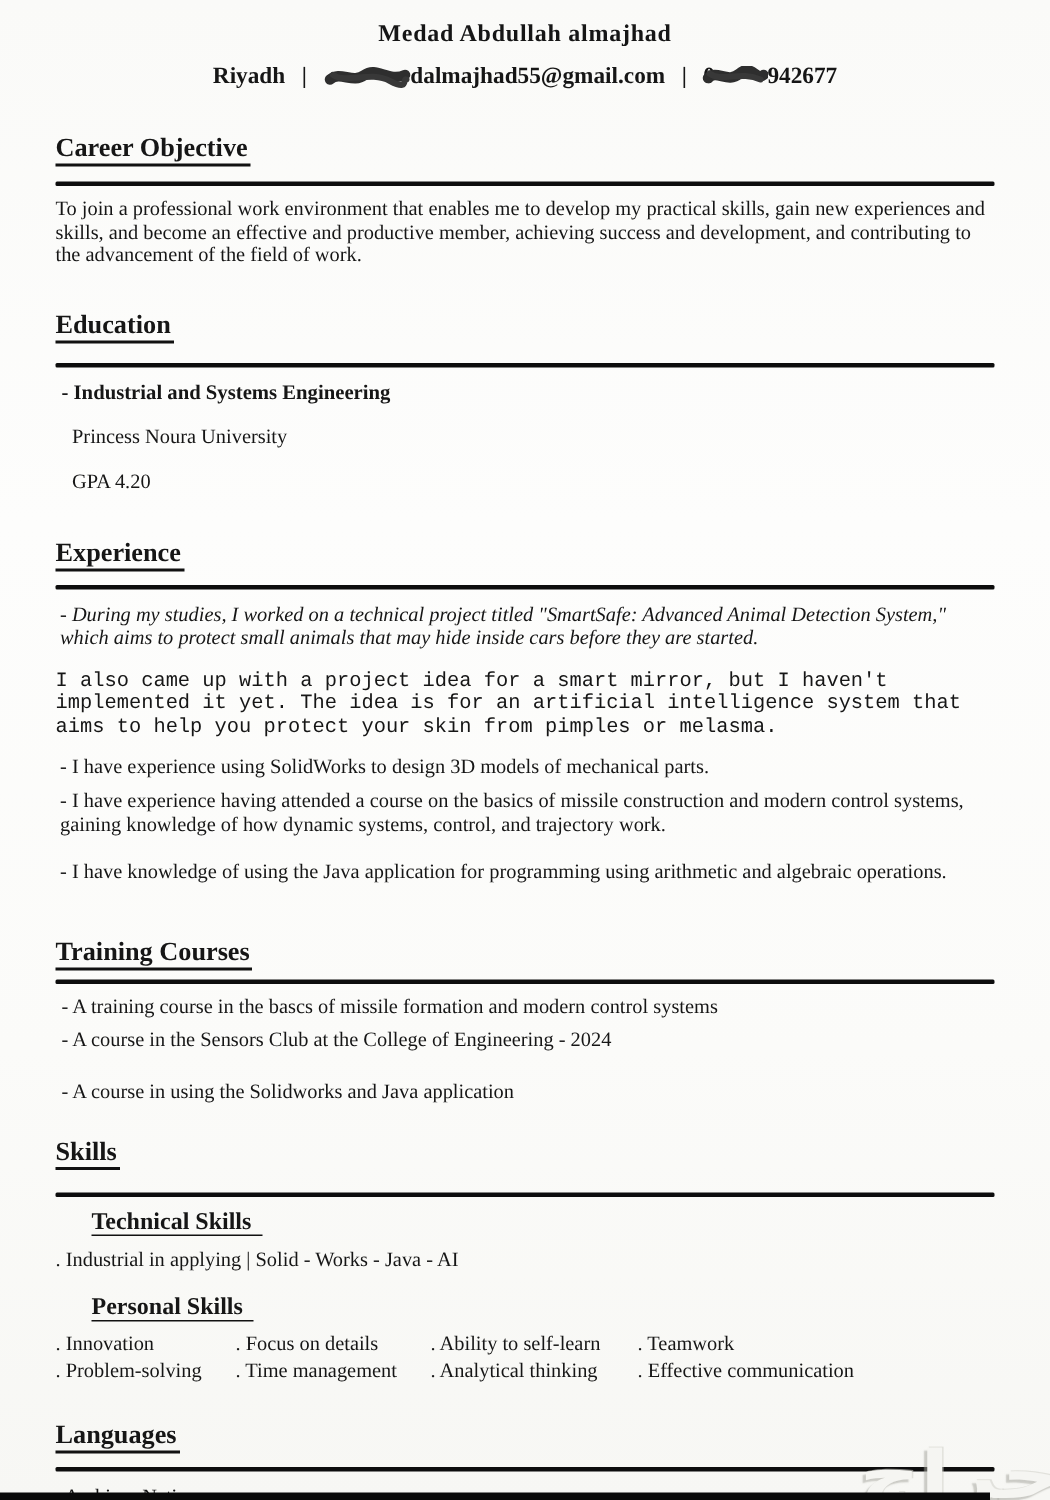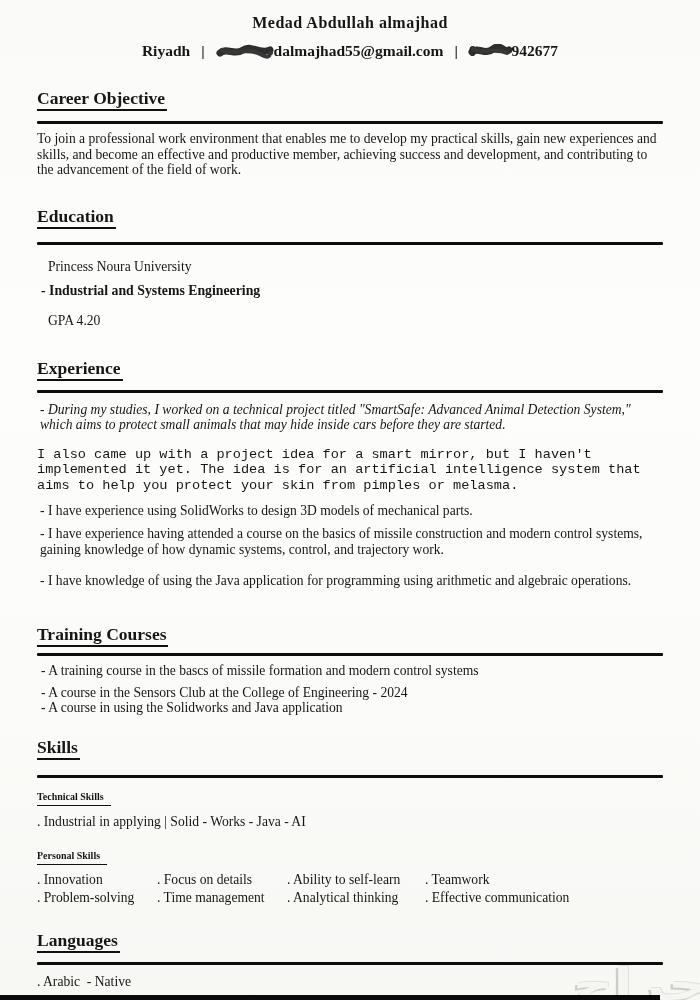--- a/index.html
+++ b/index.html
@@ -68,32 +68,33 @@
   .exp-2 { margin-top: 14px; padding-left: 0; font-family: Liberation Mono, monospace; }
   .exp-3 { margin-top: 9px; }
   .exp-4 { margin-top: 8px; }
   .exp-5 { margin-top: 16px; }
 
   .sec-training { margin-top: 35px; }
   .sec-training .rule { margin-top: 8px; }
   .train-item { padding-left: 4px; }
   .train-1 { margin-top: 7px; }
   .train-2 { margin-top: 6px; }
-  .train-3 { margin-top: 0; }
+  .train-3 { margin-top: 20px; }
 
   .sec-skills { margin-top: 21px; }
   .sec-skills .rule { margin-top: 17px; }
   .subhead {
-    font-size: 10px;
+    font-size: 16px;
     line-height: 17px;
     font-weight: bold;
     display: inline-block;
     border-bottom: 1.5px solid #111;
     padding-right: 7px;
     padding-bottom: 0.5px;
+    margin-left: 24px;
   }
   .sub-technical { margin-top: 8px; }
   .tech-item { margin-top: 8px; }
   .sub-personal-wrap { margin-top: 15px; }
   .personal-grid {
     margin-top: 6px;
     display: grid;
     grid-template-columns: 120px 130px 138px auto;
     row-gap: 1px;
     font-size: 13.6px;
@@ -165,22 +166,22 @@
 
   <section class="sec-career">
     <h2 class="sec-title"><span class="hu">Career Objective</span></h2>
     <div class="rule"></div>
     <p class="body-text">To join a professional work environment that enables me to develop my practical skills, gain new experiences and skills, and become an effective and productive member, achieving success and development, and contributing to the advancement of the field of work.</p>
   </section>
 
   <section class="sec-education">
     <h2 class="sec-title"><span class="hu">Education</span></h2>
     <div class="rule"></div>
+    <p class="body-text edu-degree">- Industrial and Systems Engineering</p>
     <p class="body-text edu-line">Princess Noura University</p>
-    <p class="body-text edu-degree">- Industrial and Systems Engineering</p>
     <p class="body-text edu-line">GPA 4.20</p>
   </section>
 
   <section class="sec-experience">
     <h2 class="sec-title"><span class="hu">Experience</span></h2>
     <div class="rule"></div>
     <p class="body-text exp-item exp-1">- During my studies, I worked on a technical project titled "SmartSafe: Advanced Animal Detection System," which aims to protect small animals that may hide inside cars before they are started.</p>
     <p class="body-text exp-item exp-2">I also came up with a project idea for a smart mirror, but I haven't implemented it yet. The idea is for an artificial intelligence system that aims to help you protect your skin from pimples or melasma.</p>
     <p class="body-text exp-item exp-3">- I have experience using SolidWorks to design 3D models of mechanical parts.</p>
     <p class="body-text exp-item exp-4">- I have experience having attended a course on the basics of missile construction and modern control systems, gaining knowledge of how dynamic systems, control, and trajectory work.</p>

